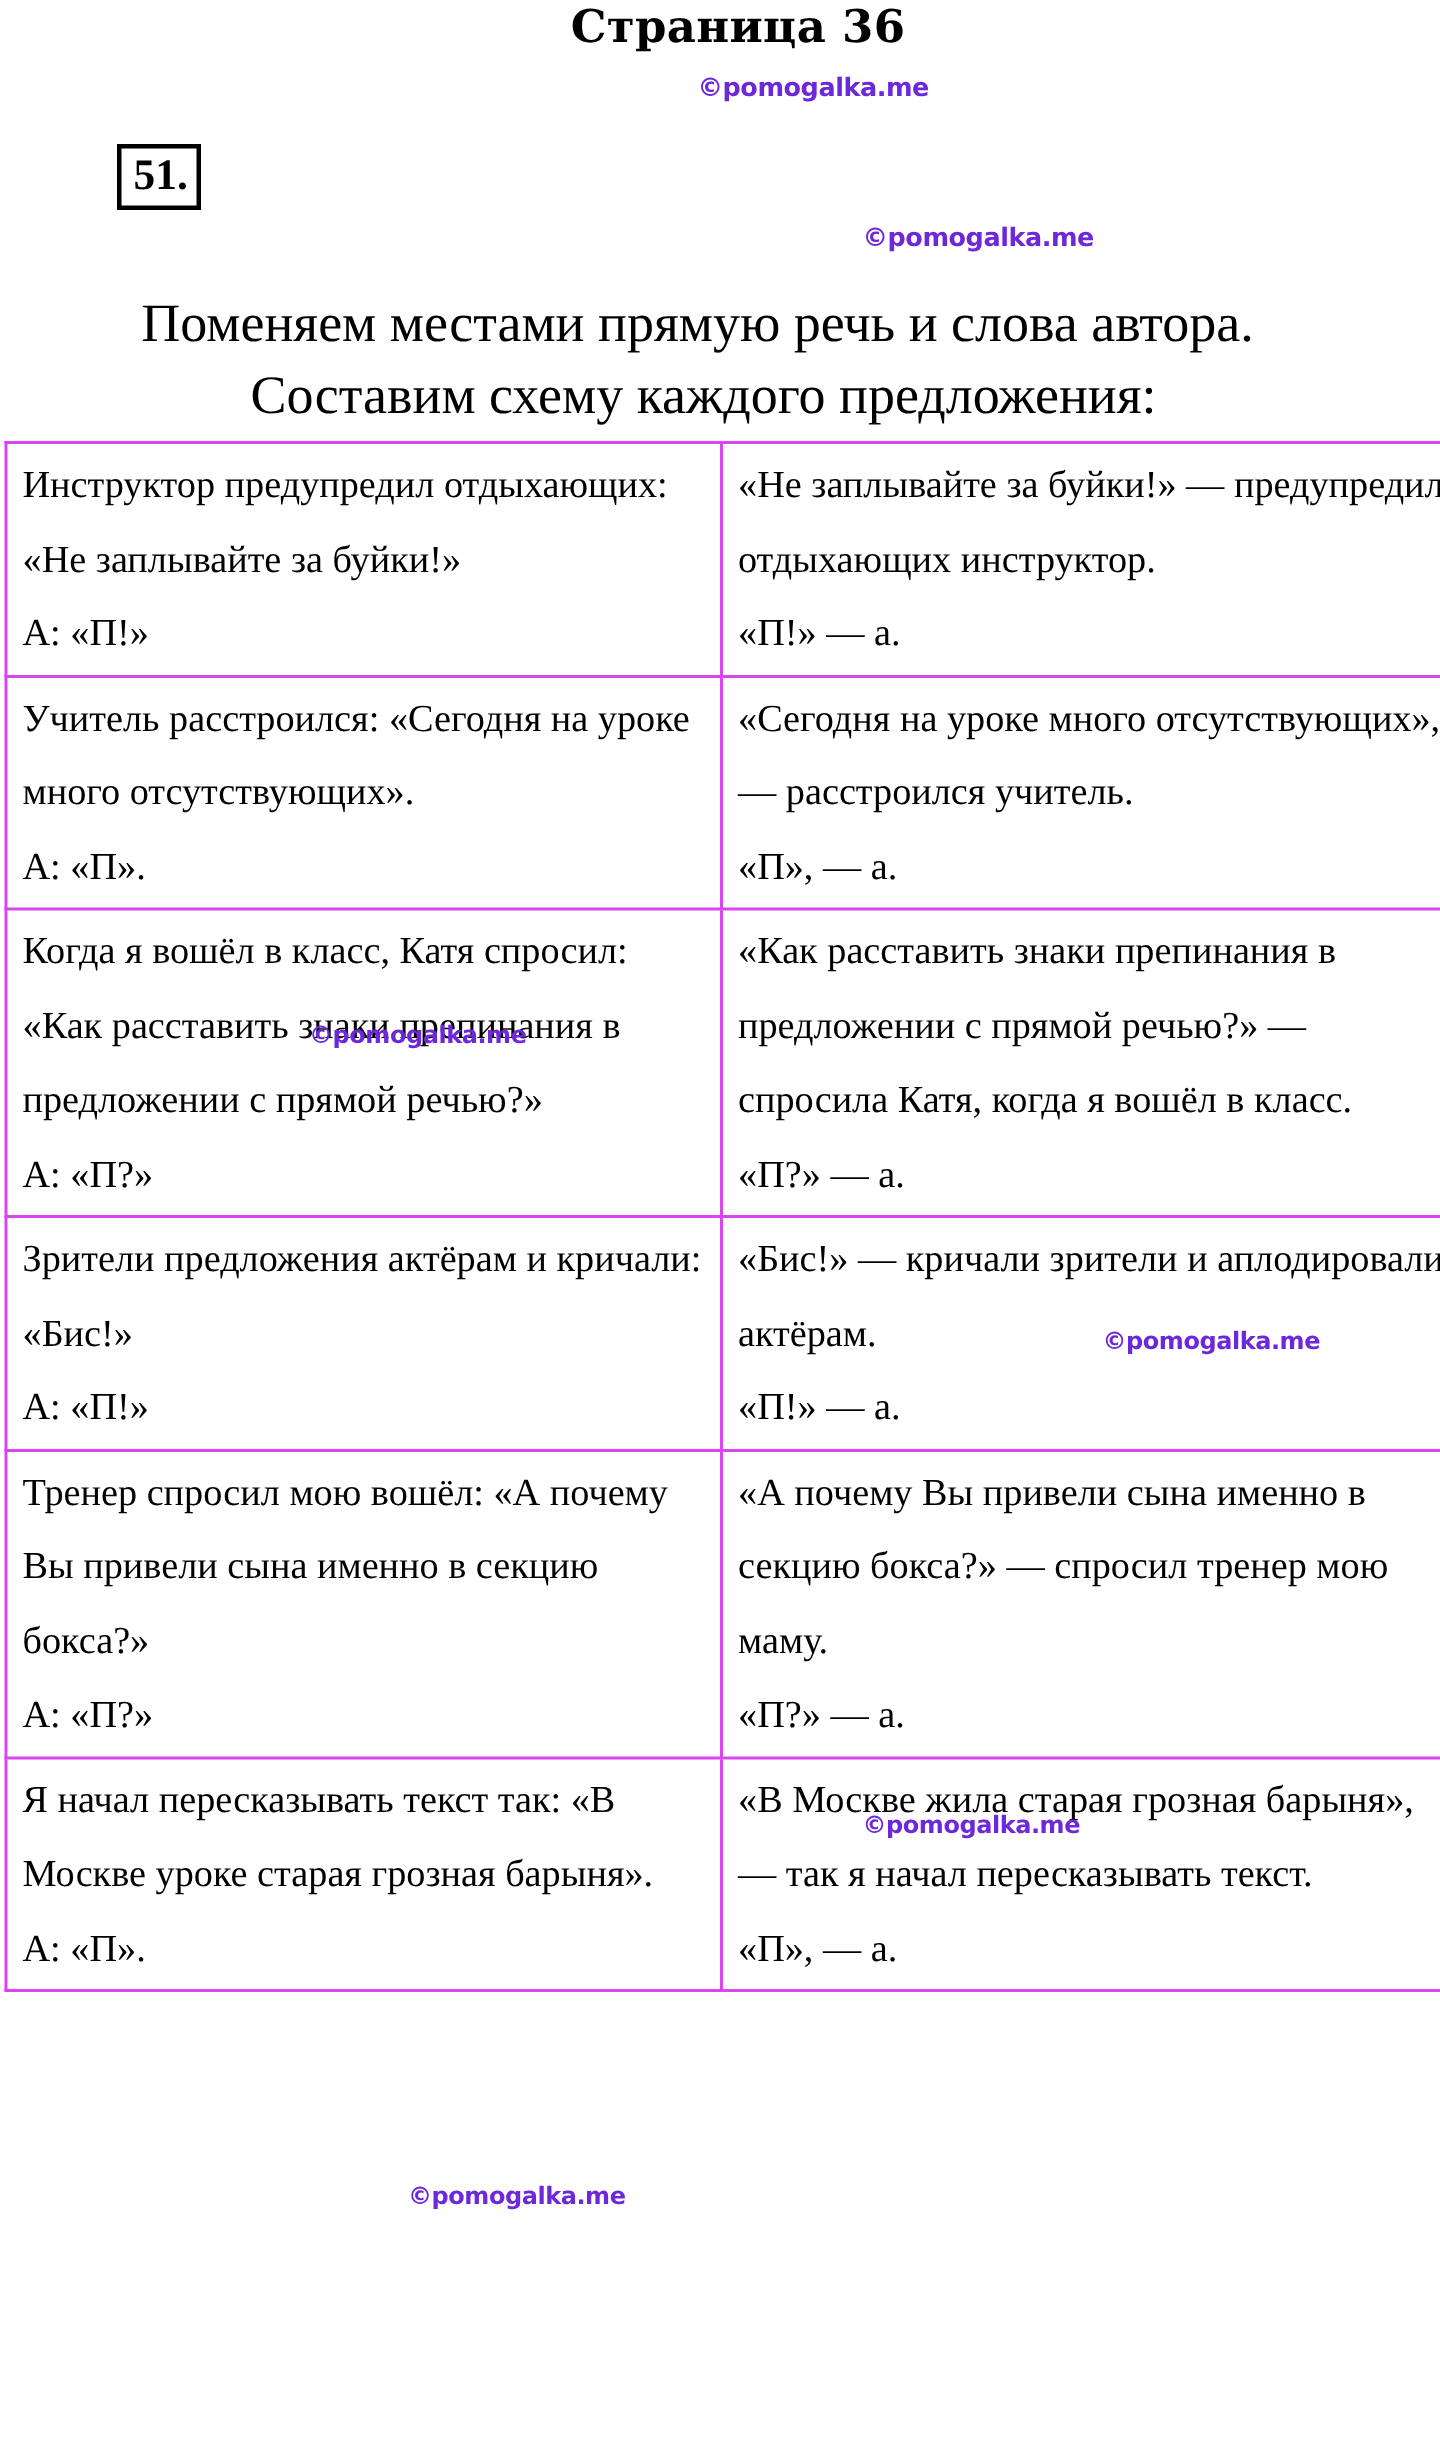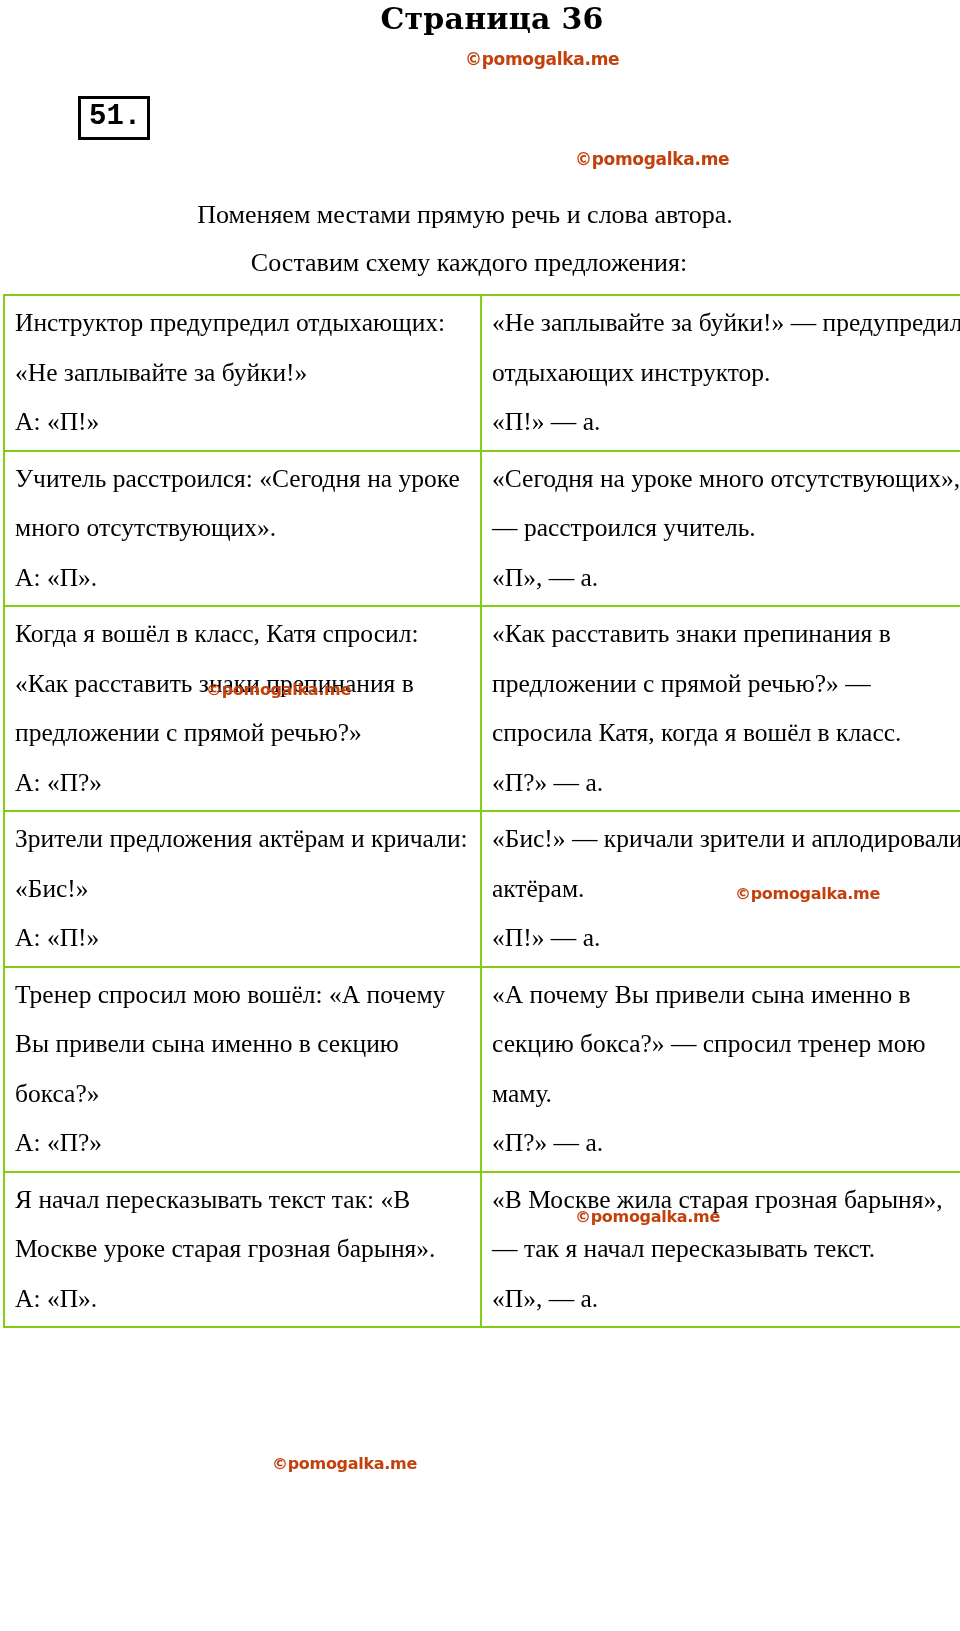--- a/index.html
+++ b/index.html
@@ -30,67 +30,67 @@
     line-height: 34px;
   }
 
   
   .wm {
     position: absolute;
     font-family: "DejaVu Sans", "Liberation Sans", sans-serif;
     font-weight: bold;
     font-size: 17px;
     line-height: 18px;
-    color: #c2410c;
+    color: #6d28d9;
     white-space: nowrap;
     letter-spacing: -0.3px;
   }
   .wm-1 { top: 50px;   left: 465px; }
   .wm-2 { top: 150px;  left: 575px; }
   .wm-3 { top: 681px;  left: 206px; font-size: 16px; }
   .wm-4 { top: 885px;  left: 735px; font-size: 16px; }
   .wm-5 { top: 1208px; left: 575px; font-size: 16px; }
   .wm-6 { top: 1455px; left: 272px; font-size: 16px; }
 
   
   .ex-box {
     position: absolute;
     top: 96px;
     left: 78px;
     border: 3px solid #000000;
     padding: 0px 6px 2px 8px;
-    font-family: Liberation Mono, monospace;
+    font-family: Liberation Serif, serif;
     font-weight: bold;
     font-size: 29px;
     line-height: 36px;
   }
 
   
   .intro {
     position: absolute;
     left: 0;
     width: 930px;
-    font-size: 26px;
+    font-size: 36px;
     line-height: 46px;
     white-space: nowrap;
   }
   .intro-1 { top: 192px; text-align: center; }
   .intro-2 { top: 240px; left: 4px; text-align: center; }
 
   
   .schema-table {
     position: absolute;
     top: 294px;
     left: 3px;
     width: 928px;
     border-collapse: collapse;
     table-layout: fixed;
   }
   .schema-table td {
-    border: 2px solid #84cc16;
+    border: 2px solid #d946ef;
     vertical-align: top;
     font-size: 25.5px;
     line-height: 49.5px;
     padding: 2px 8px 3px 10px;
   }
   .schema-table td.col-left  { width: 457px; }
   .schema-table td.col-right { width: 471px; }
   .cell-line { display: block; white-space: normal; }
 </style>
 </head>

